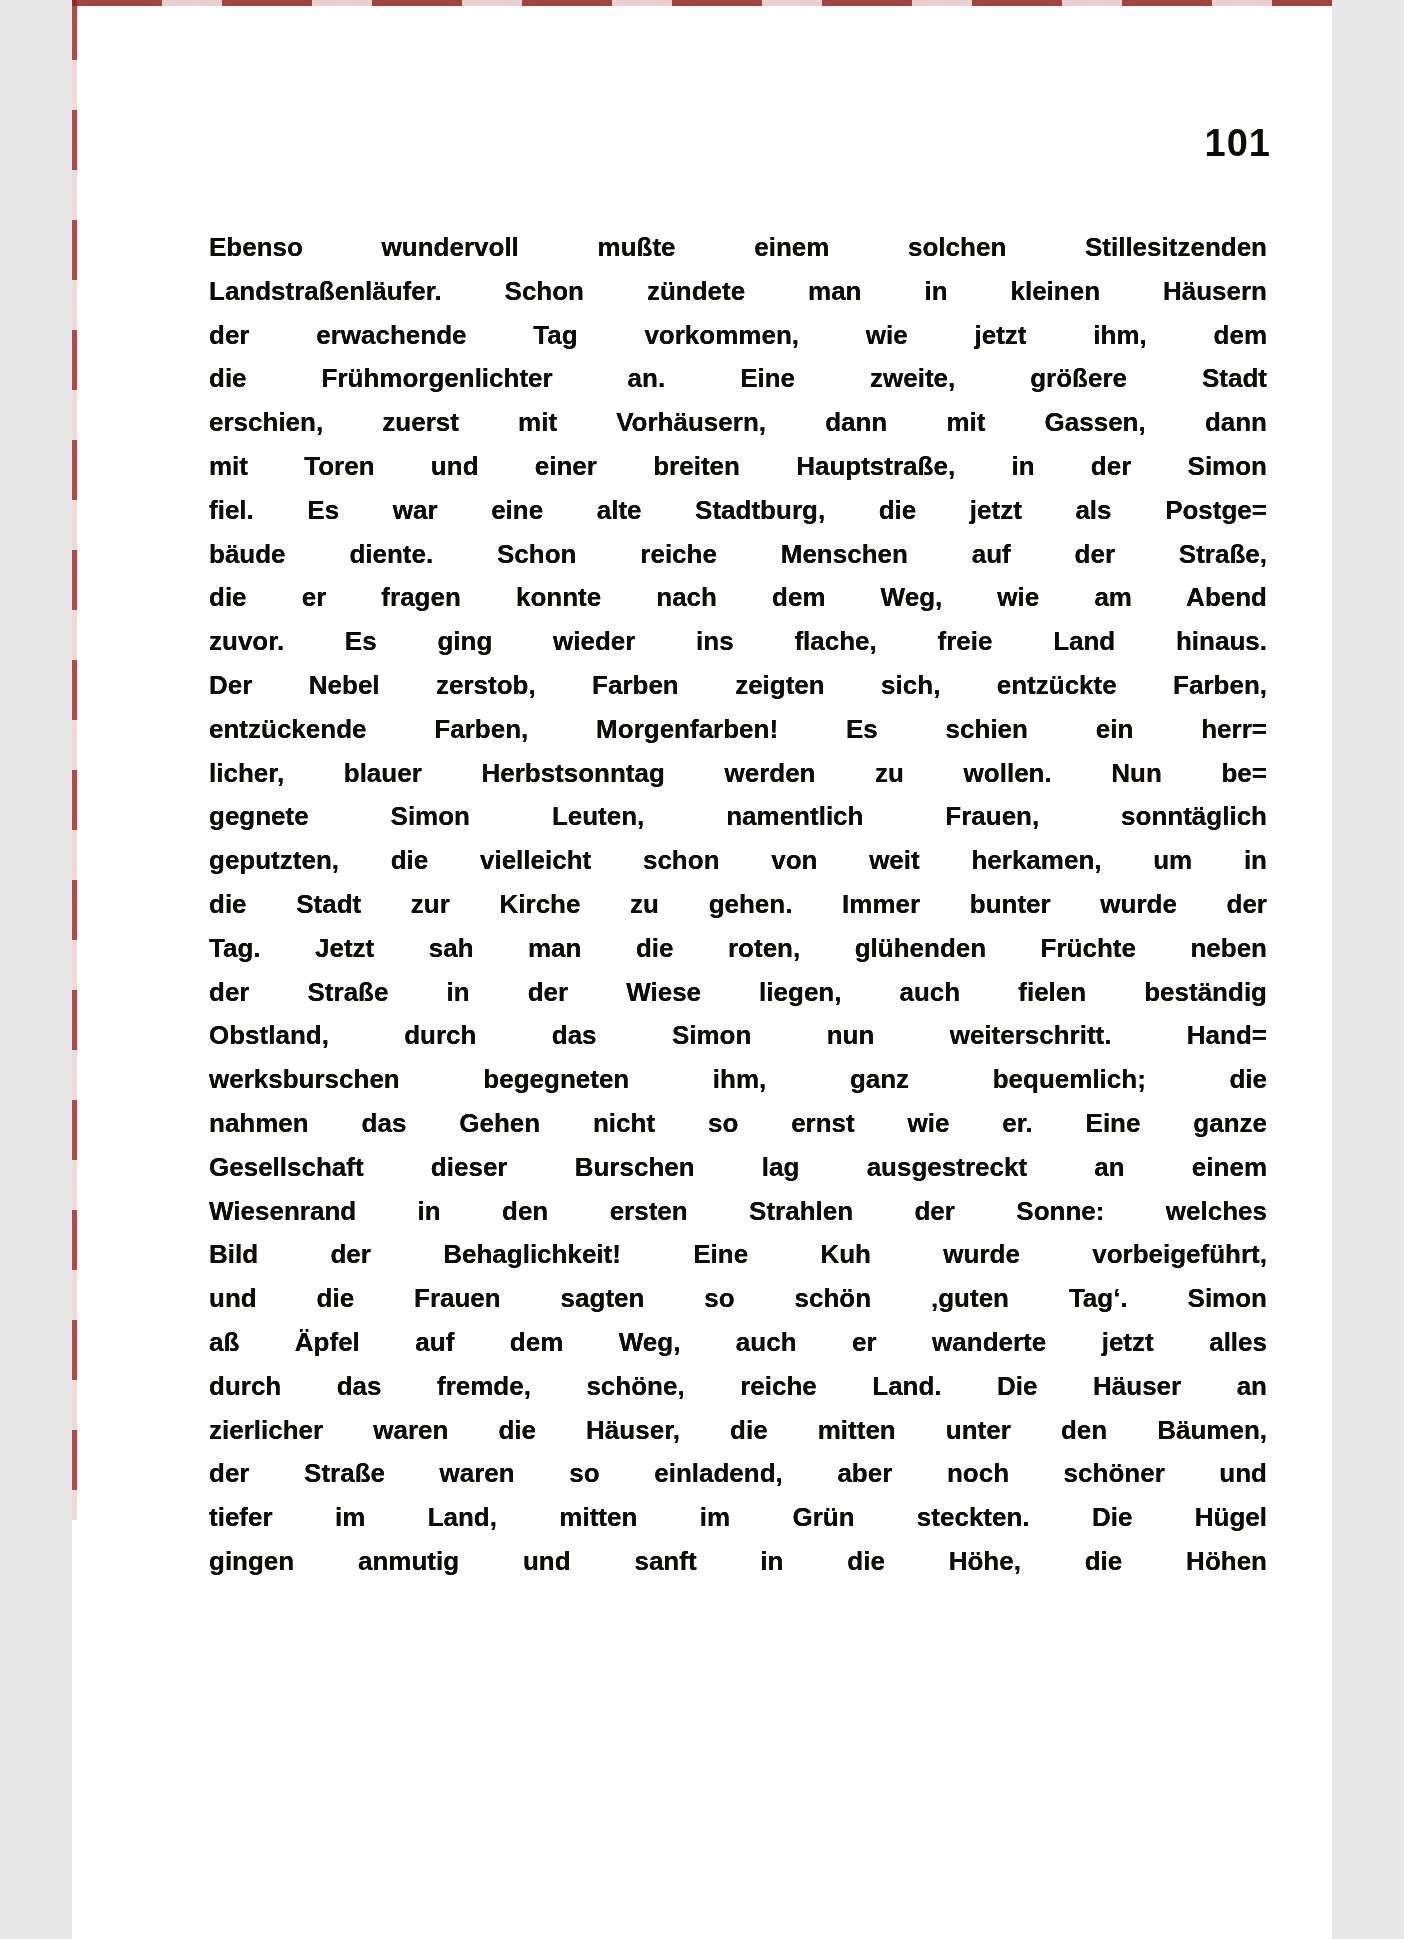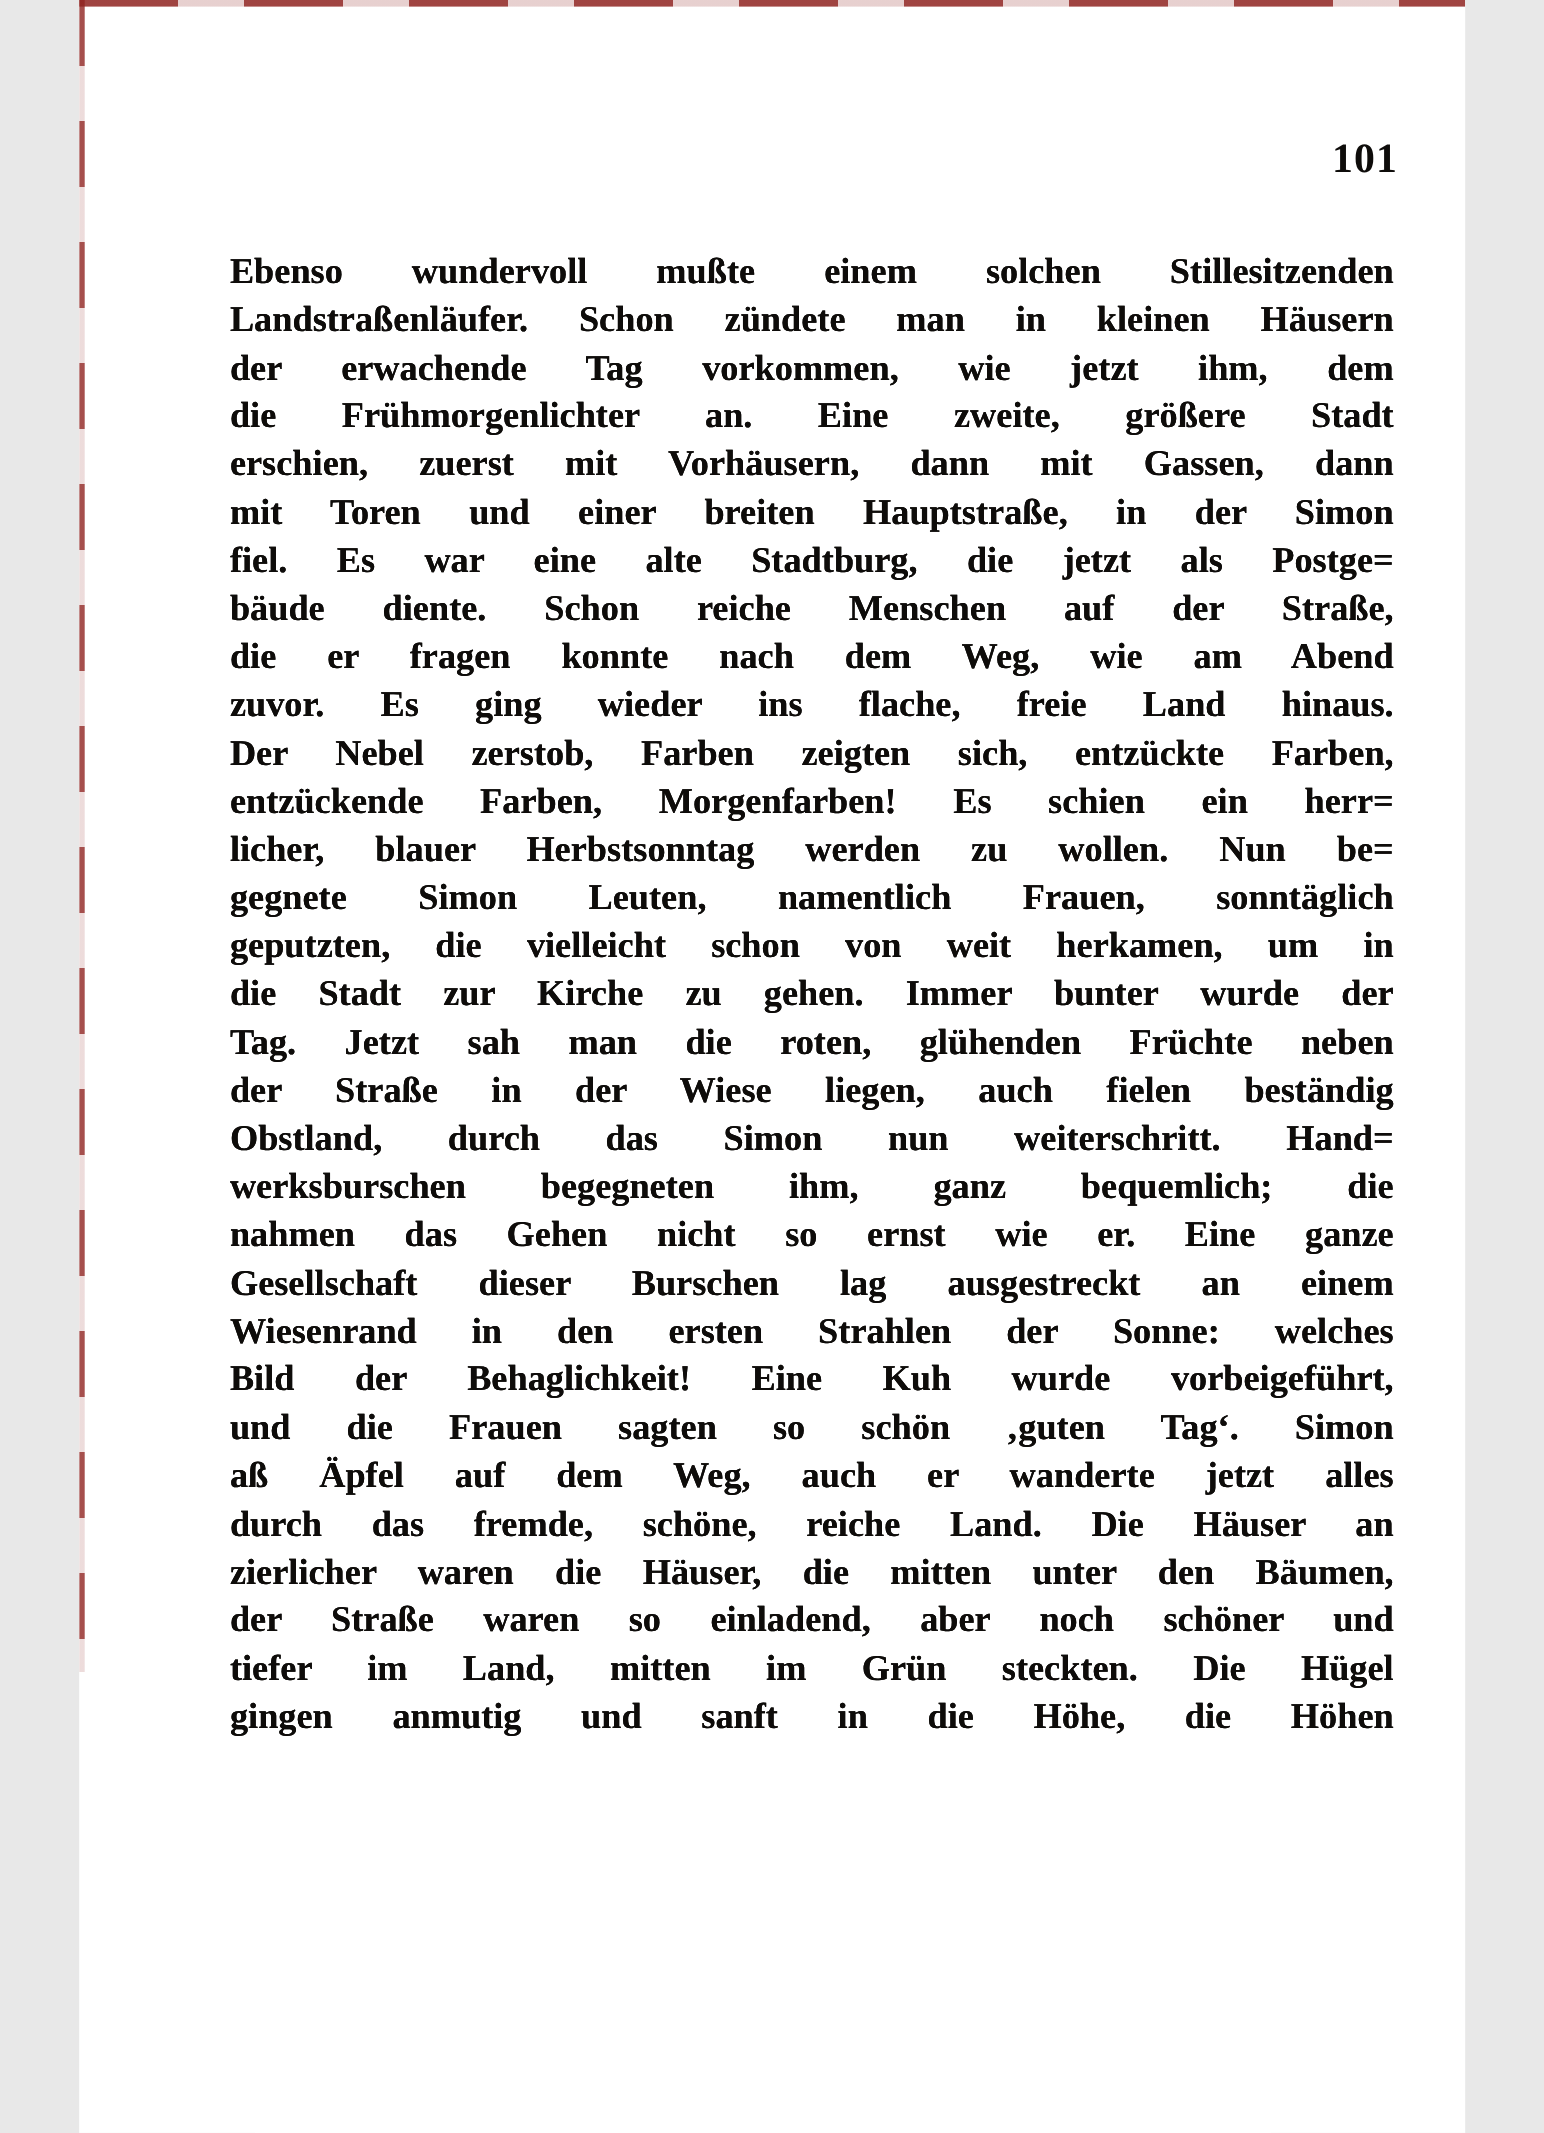--- a/index.html
+++ b/index.html
@@ -7,21 +7,21 @@
     padding: 0;
     background: #e8e8e8;
   }
   .page {
     position: relative;
     width: 1260px;
     height: 1939px;
     margin: 0 auto;
     background: #ffffff;
     overflow: hidden;
-    font-family: Liberation Serif, serif;
+    font-family: Liberation Sans, sans-serif;
     color: #0e0c0a;
   }
   
   .edge-top {
     position: absolute;
     left: 0; top: 0;
     width: 100%; height: 6px;
     background: repeating-linear-gradient(
       90deg,
       #8f2320 0px, #8f2320 90px,
@@ -53,21 +53,21 @@
   }
   .text-block {
     position: absolute;
     left: 137px;
     top: 226px;
     width: 1058px;
   }
   .text-line {
     height: 43.8px;
     line-height: 43.8px;
-    font-size: 33px;
+    font-size: 26px;
     font-weight: bold;
     text-align: justify;
     text-align-last: justify;
     white-space: normal;
     
     text-shadow: 0 0 0.4px #0e0c0a;
   }
 </style>
 </head>
 <body>

